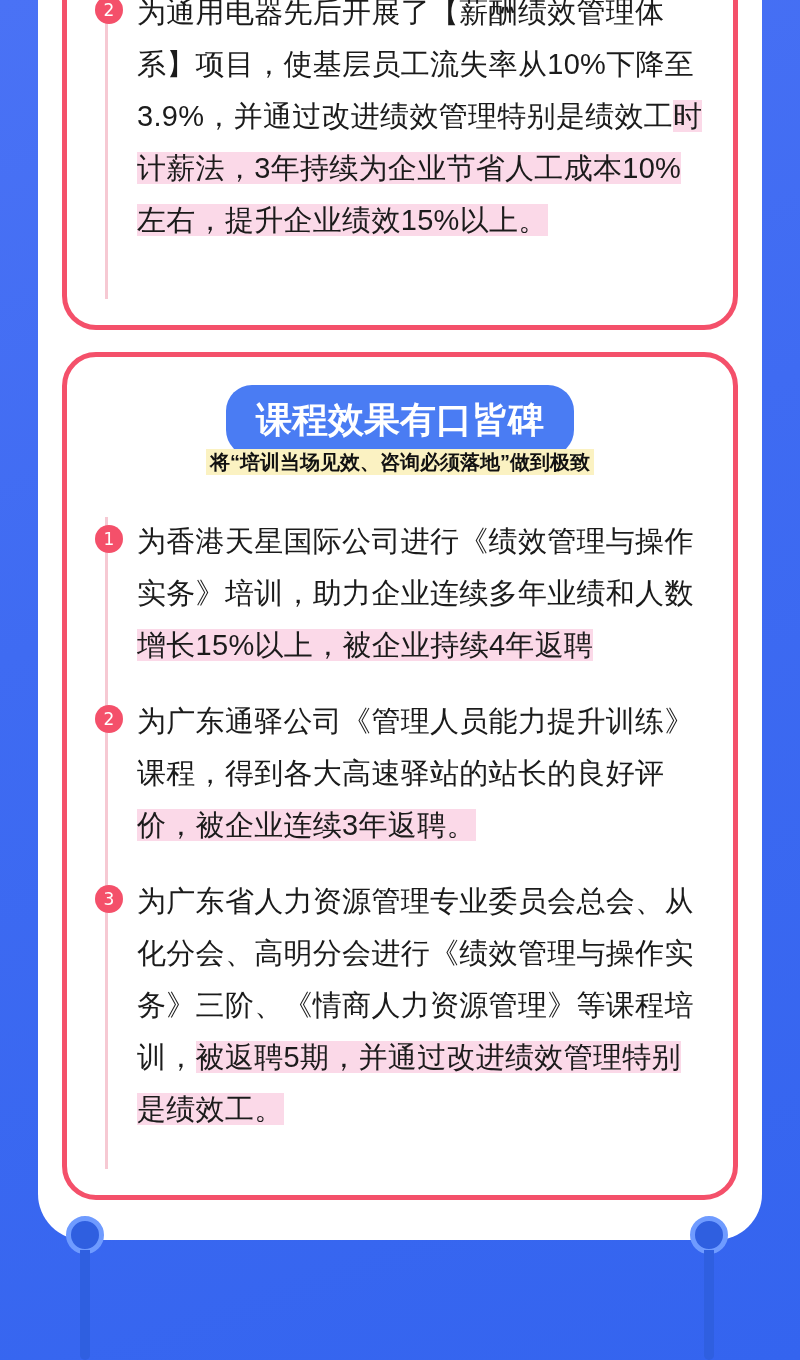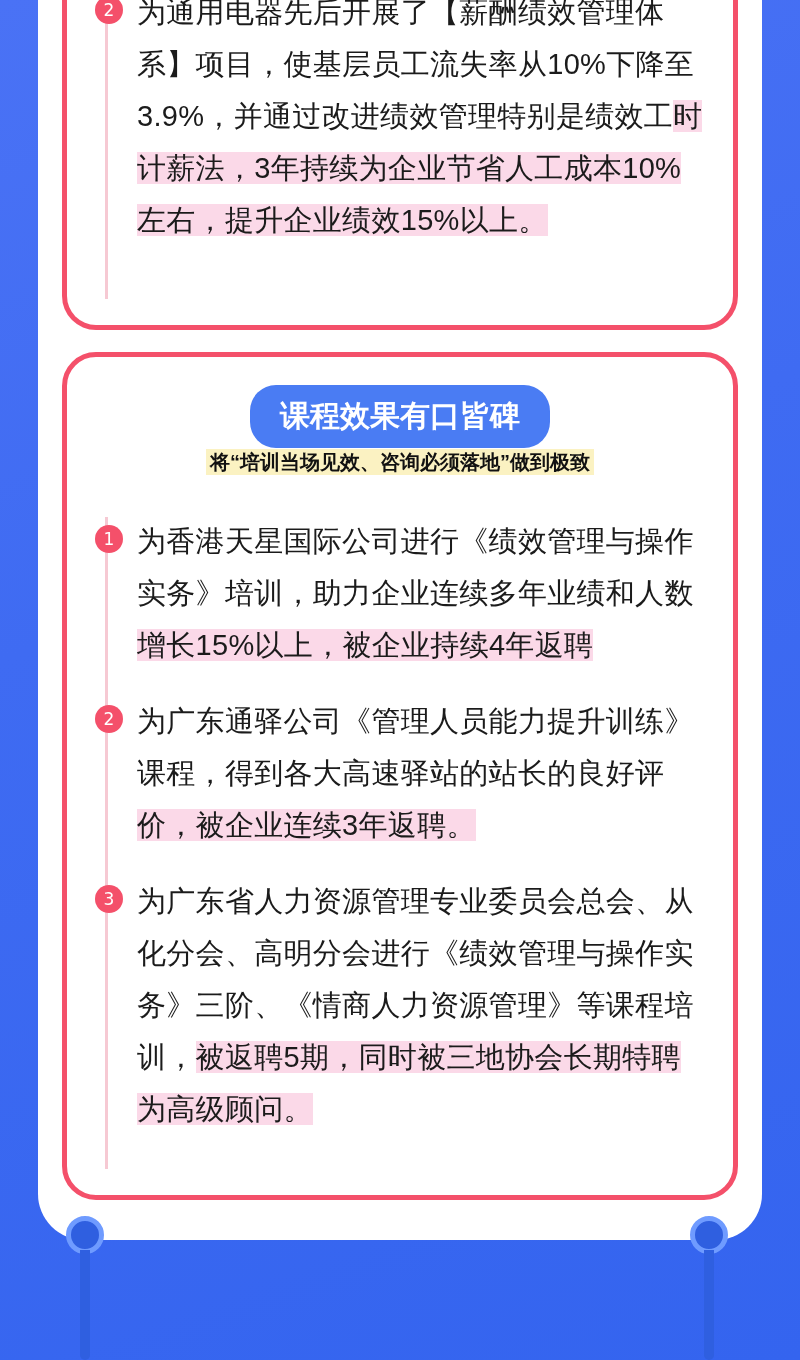--- a/index.html
+++ b/index.html
@@ -94,21 +94,21 @@
   .hl-pink { background: #fbd9e8; }
 
   
   .pill {
     position: absolute;
     left: 50%;
     transform: translateX(-50%);
     top: 28px;
     background: #4a7cf3;
     color: #ffffff;
-    font-size: 30px;
+    font-size: 36px;
     font-weight: 700;
     padding: 11px 30px;
     border-radius: 26px;
     white-space: nowrap;
   }
   .subtitle {
     position: absolute;
     left: 0;
     right: 0;
     top: 92px;
@@ -178,21 +178,21 @@
     <div class="item">
       <div class="num">2</div>
       <div class="txt">
         为广东通驿公司《管理人员能力提升训练》课程，得到各大高速驿站的站长的良好评<span class="hl-pink">价，被企业连续3年返聘。</span>
       </div>
     </div>
 
     <div class="item">
       <div class="num">3</div>
       <div class="txt">
-        为广东省人力资源管理专业委员会总会、从化分会、高明分会进行《绩效管理与操作实务》三阶、《情商人力资源管理》等课程培训，<span class="hl-pink">被返聘5期，同时被三地协会长期特聘为高级顾问。</span>
+        为广东省人力资源管理专业委员会总会、从化分会、高明分会进行《绩效管理与操作实务》三阶、《情商人力资源管理》等课程培训，<span class="hl-pink">被返聘5期，并通过改进绩效管理特别是绩效工。</span>
       </div>
     </div>
 
   </div>
 </div>
 
 <div class="pin pin-left">
   <div class="head"></div>
   <div class="stick"></div>
 </div>

